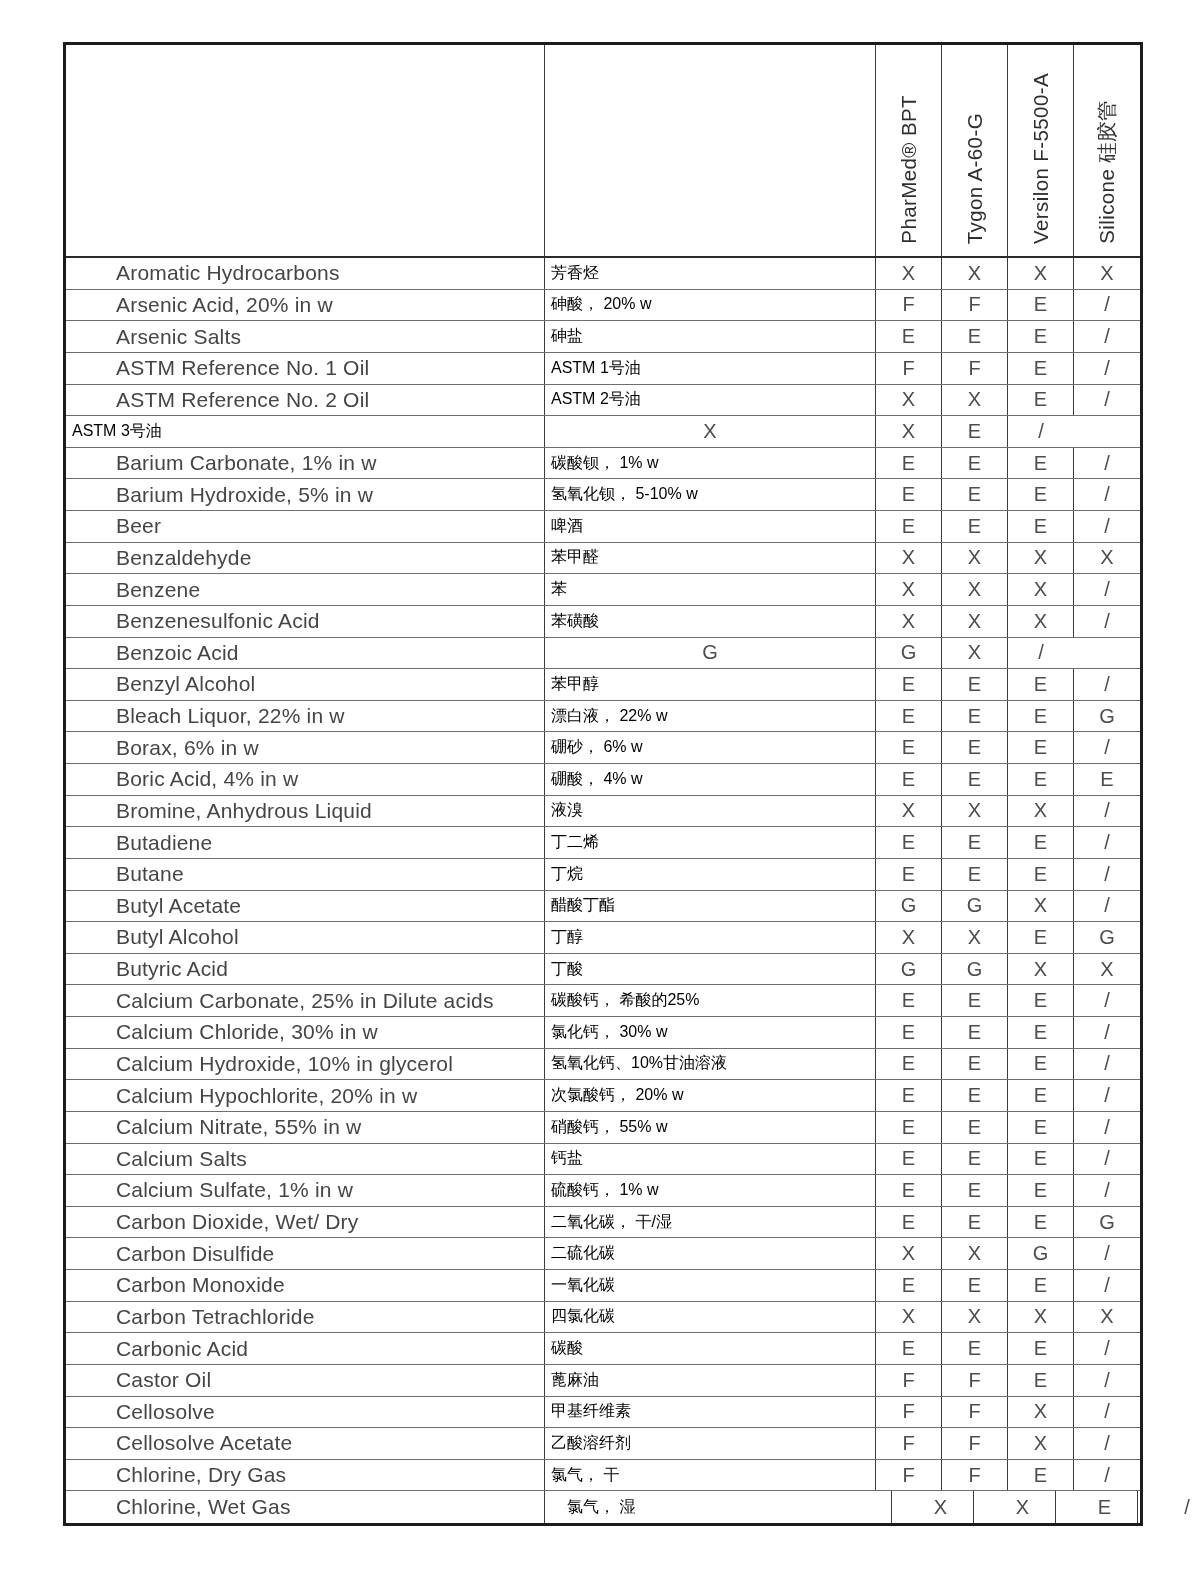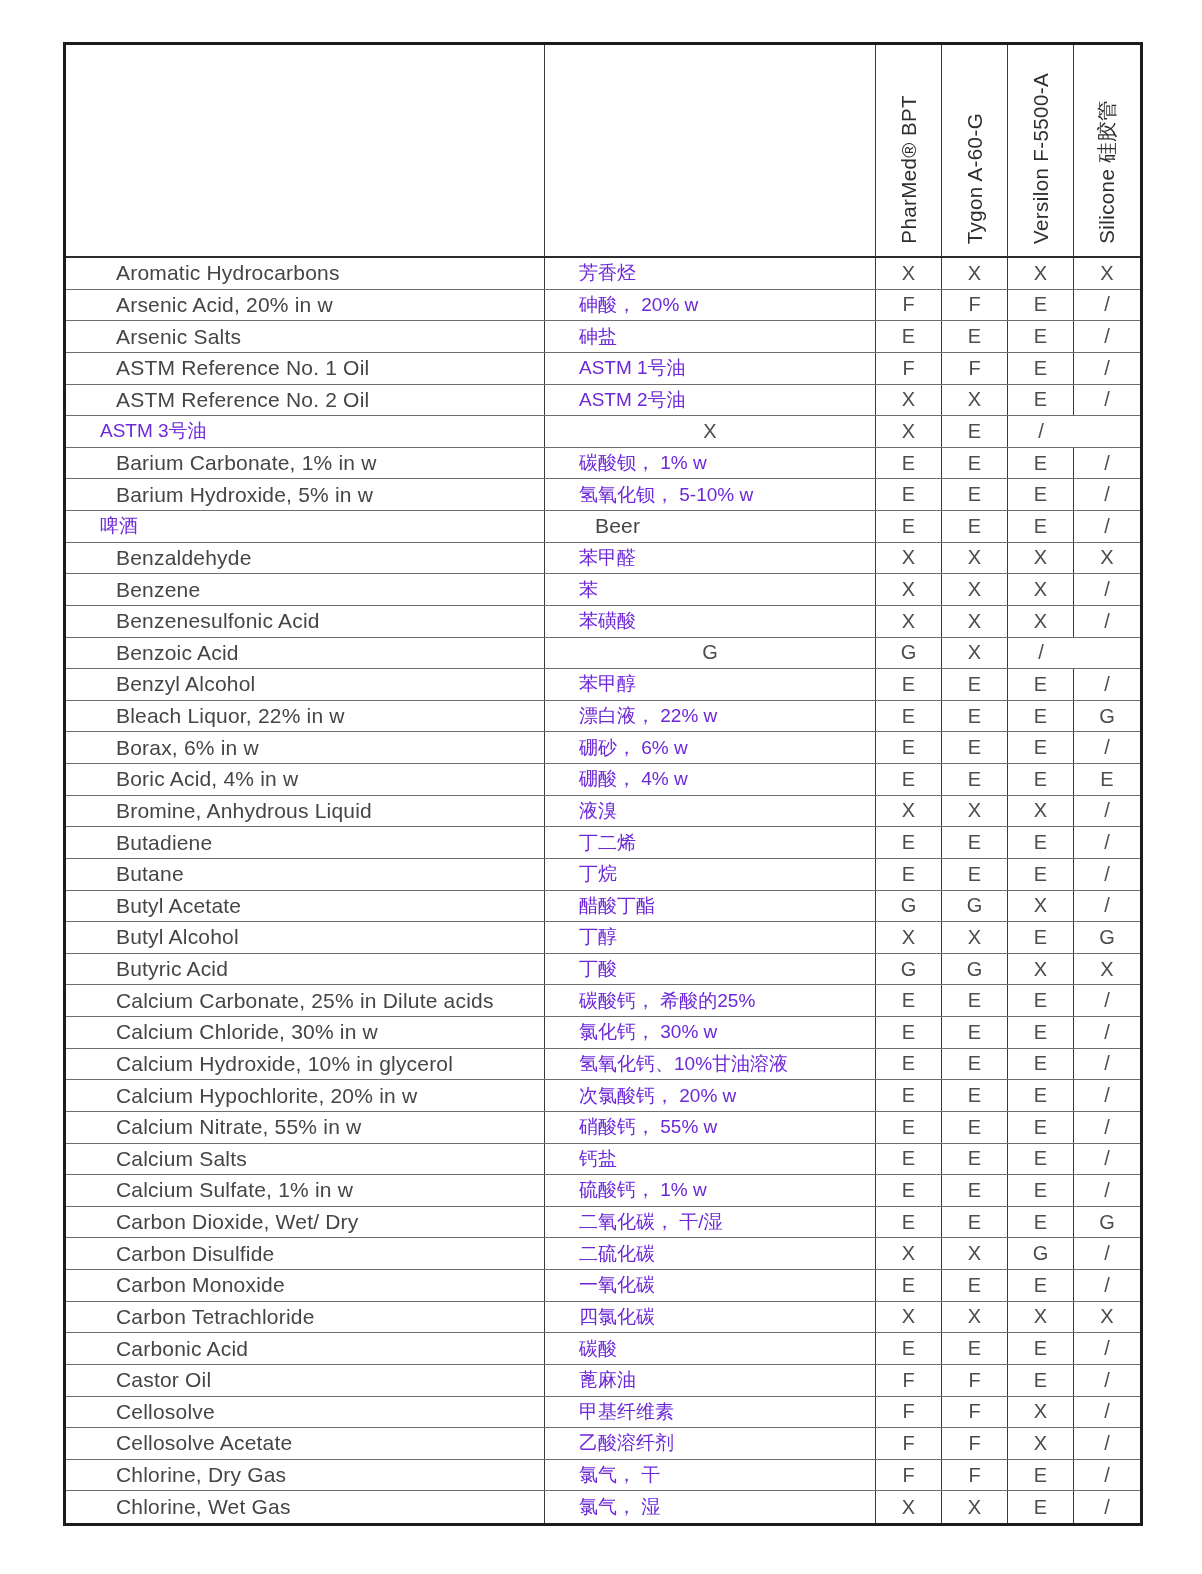--- a/index.html
+++ b/index.html
@@ -43,40 +43,39 @@
     white-space: nowrap;
     font-size: 20.5px;
     letter-spacing: 0.4px;
     color: #2e2e2e;
     margin-bottom: 12px;
   }
   .data-row {
     height: 31.625px;
     border-bottom: 1px solid #6e6e6e;
   }
-  .data-row:last-child { border-bottom: none; }
+  .data-row:last-child { border-bottom: none; gap: 16px; }
   .cell {
     border-right: 1.5px solid #3a3a3a;
     display: flex;
     align-items: center;
     overflow: hidden;
   }
   .cell:last-child { border-right: none; }
   .cell.en {
     padding-left: 7px;
     font-size: 21px;
     color: #454545;
     letter-spacing: 0.2px;
     margin-left: 43px;
   }
   .cell.zh {
     padding-left: 6px;
-    font-size: 19px;
-    color: #6d28d9;
-    margin-left: 28px;
+    font-size: 16px;
+    color: #000000;
   }
   .cell.rating {
     justify-content: center;
     font-size: 20px;
     color: #4d4d4d;
   }
 </style>
 </head>
 <body>
 
@@ -156,22 +155,22 @@
         </div>
         <div class="grid-row data-row">
           <div class="cell en">Barium Hydroxide, 5% in w</div>
           <div class="cell zh">氢氧化钡， 5-10% w</div>
           <div class="cell rating">E</div>
           <div class="cell rating">E</div>
           <div class="cell rating">E</div>
           <div class="cell rating">/</div>
         </div>
         <div class="grid-row data-row">
+          <div class="cell en">Beer</div>
           <div class="cell zh">啤酒</div>
-          <div class="cell en">Beer</div>
           <div class="cell rating">E</div>
           <div class="cell rating">E</div>
           <div class="cell rating">E</div>
           <div class="cell rating">/</div>
         </div>
         <div class="grid-row data-row">
           <div class="cell en">Benzaldehyde</div>
           <div class="cell zh">苯甲醛</div>
           <div class="cell rating">X</div>
           <div class="cell rating">X</div>

